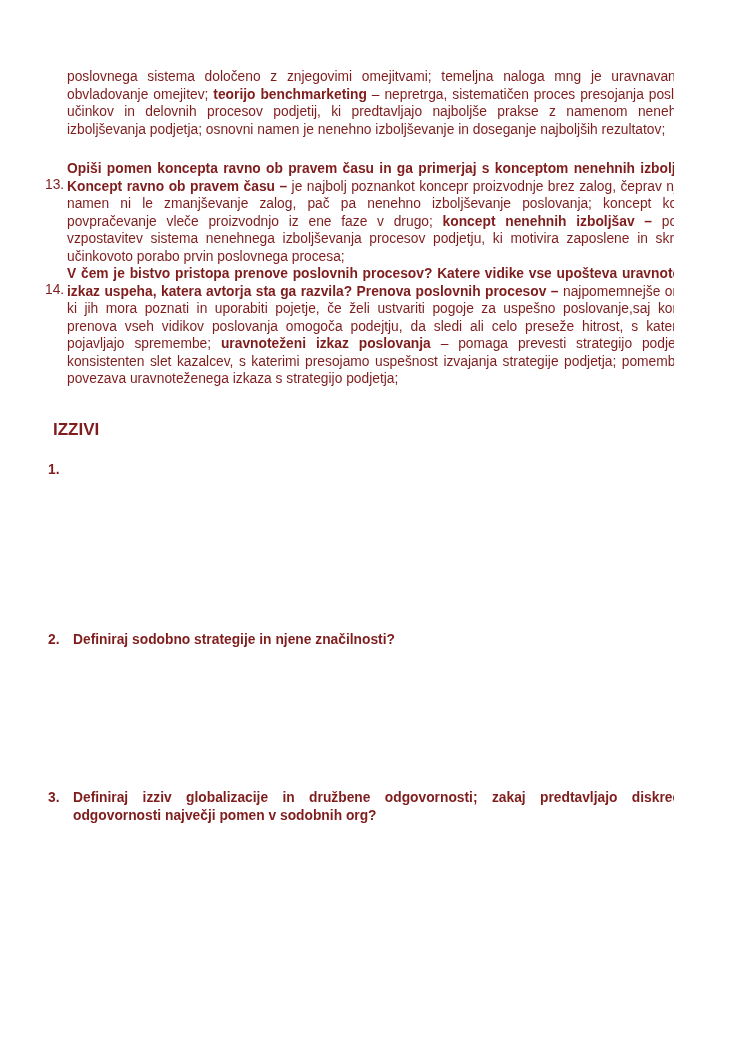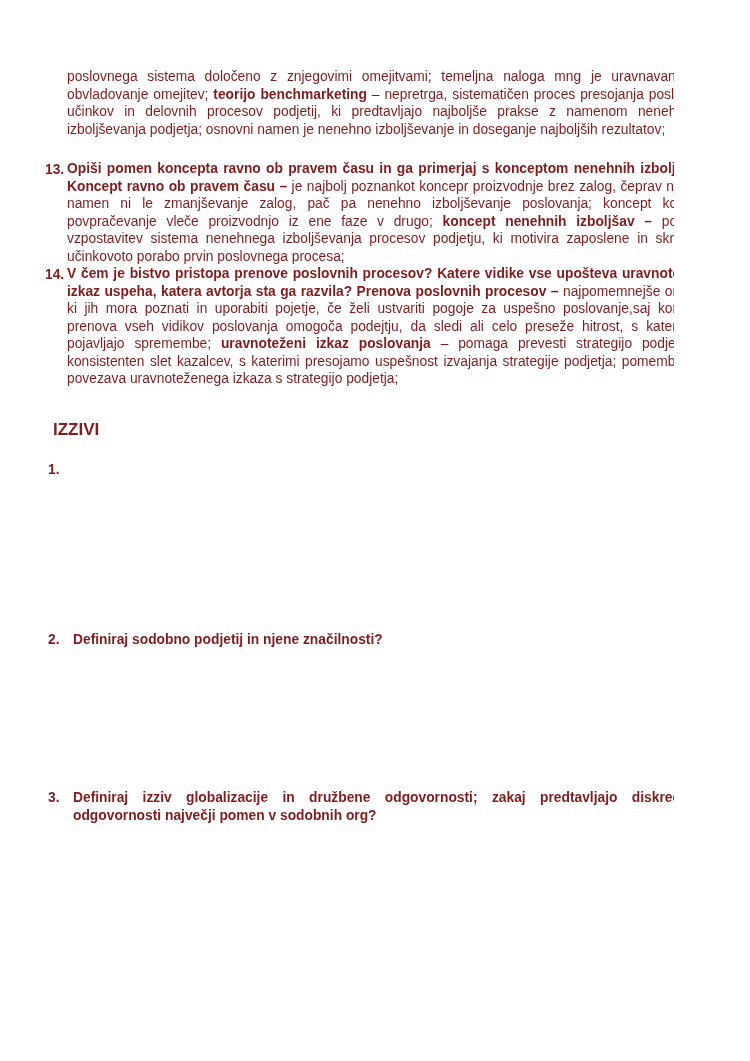--- a/index.html
+++ b/index.html
@@ -33,22 +33,22 @@
   }
   .num-item {
     left: 45px;
     width: 662px;
     padding-left: 22px;
     box-sizing: border-box;
   }
   .num-item .num {
     position: absolute;
     left: 0;
-    top: 1px;
-    font-weight: bold;
+    top: 16px;
+    font-weight: normal;
   }
   .item-13 { top: 160px; }
   .item-14 { top: 265px; }
   .section-heading {
     left: 53px;
     top: 419px;
     font-size: 17px;
     font-weight: bold;
     line-height: 22px;
     text-align: right;
@@ -87,20 +87,20 @@
     <span class="num">14.</span><span class="item-body"><b>V čem je bistvo pristopa prenove poslovnih procesov? Katere vidike vse upošteva uravnoteženi izkaz uspeha, katera avtorja sta ga razvila? Prenova poslovnih procesov – </b><span>najpomemnejše orodje, ki jih mora poznati in uporabiti pojetje, če želi ustvariti pogoje za uspešno poslovanje,saj korenita prenova vseh vidikov poslovanja omogoča podejtju, da sledi ali celo preseže hitrost, s katero se pojavljajo spremembe; </span><b>uravnoteženi izkaz poslovanja</b><span> – pomaga prevesti strategijo podjetja v konsistenten slet kazalcev, s katerimi presojamo uspešnost izvajanja strategije podjetja; pomembna je povezava uravnoteženega izkaza s strategijo podjetja;</span></span>
   </div>
 
   <h2 class="block section-heading">IZZIVI</h2>
 
   <div class="block question q-1 justified">
     <span class="qnum">1.</span>
   </div>
 
   <div class="block question q-2">
-    <span class="qnum">2.</span><span>Definiraj sodobno podjetij in njene značilnosti?</span>
+    <span class="qnum">2.</span><span>Definiraj sodobno strategije in njene značilnosti?</span>
   </div>
 
   <div class="block question q-3 justified">
     <span class="qnum">3.</span><span>Definiraj izziv globalizacije in družbene odgovornosti; zakaj predtavljajo diskrecijski odgovornosti največji pomen v sodobnih org?</span>
   </div>
 
 </div>
 
 </body></html>

